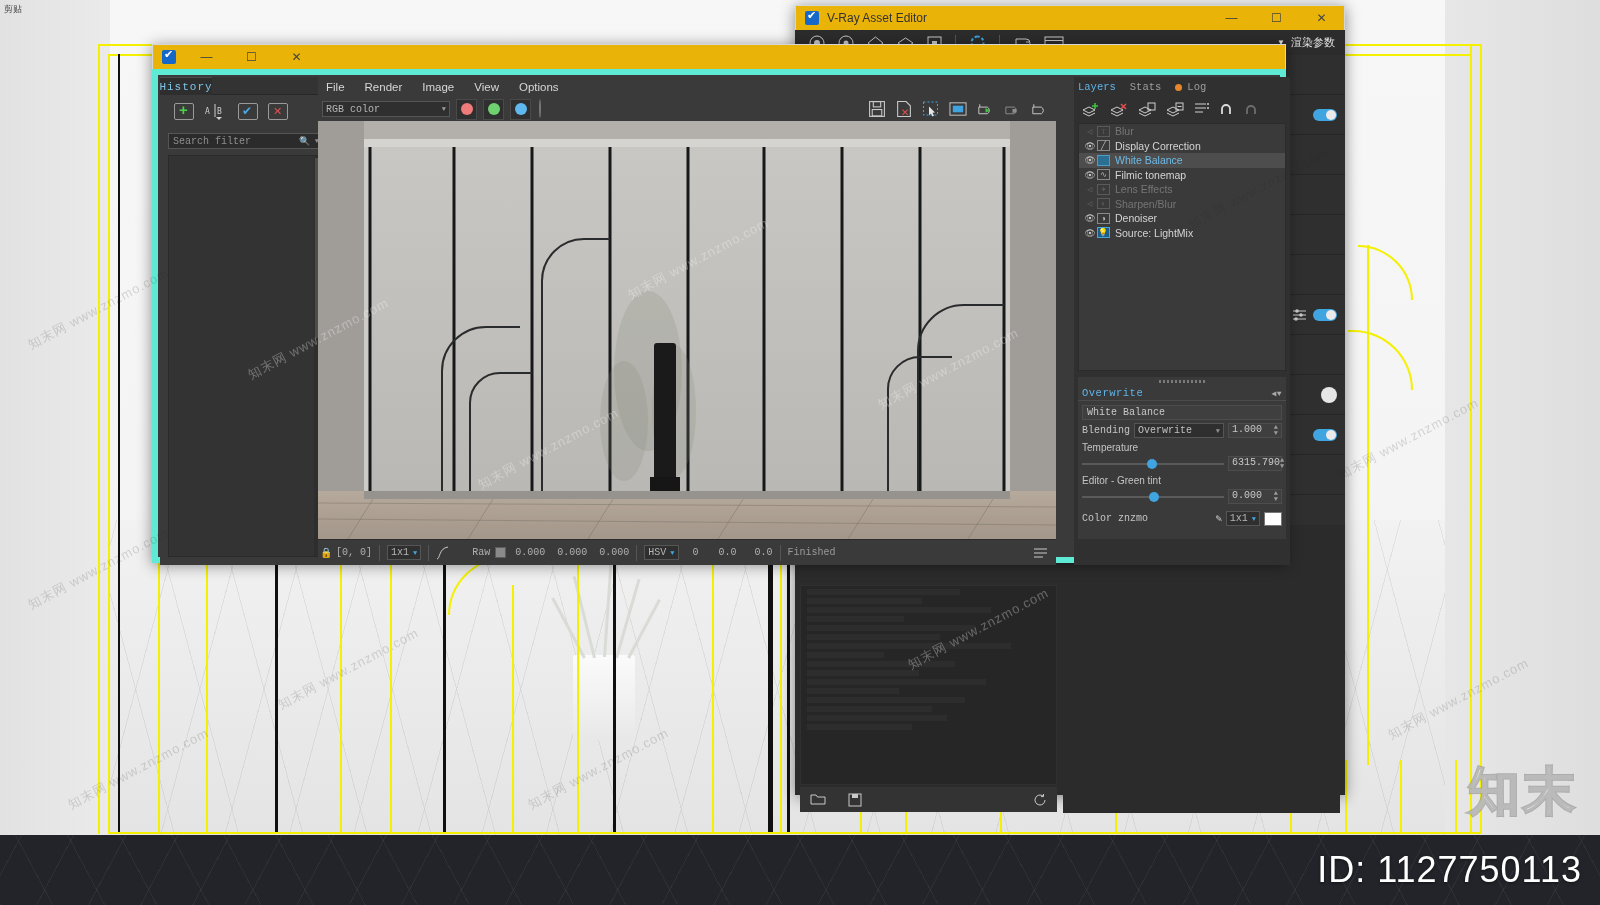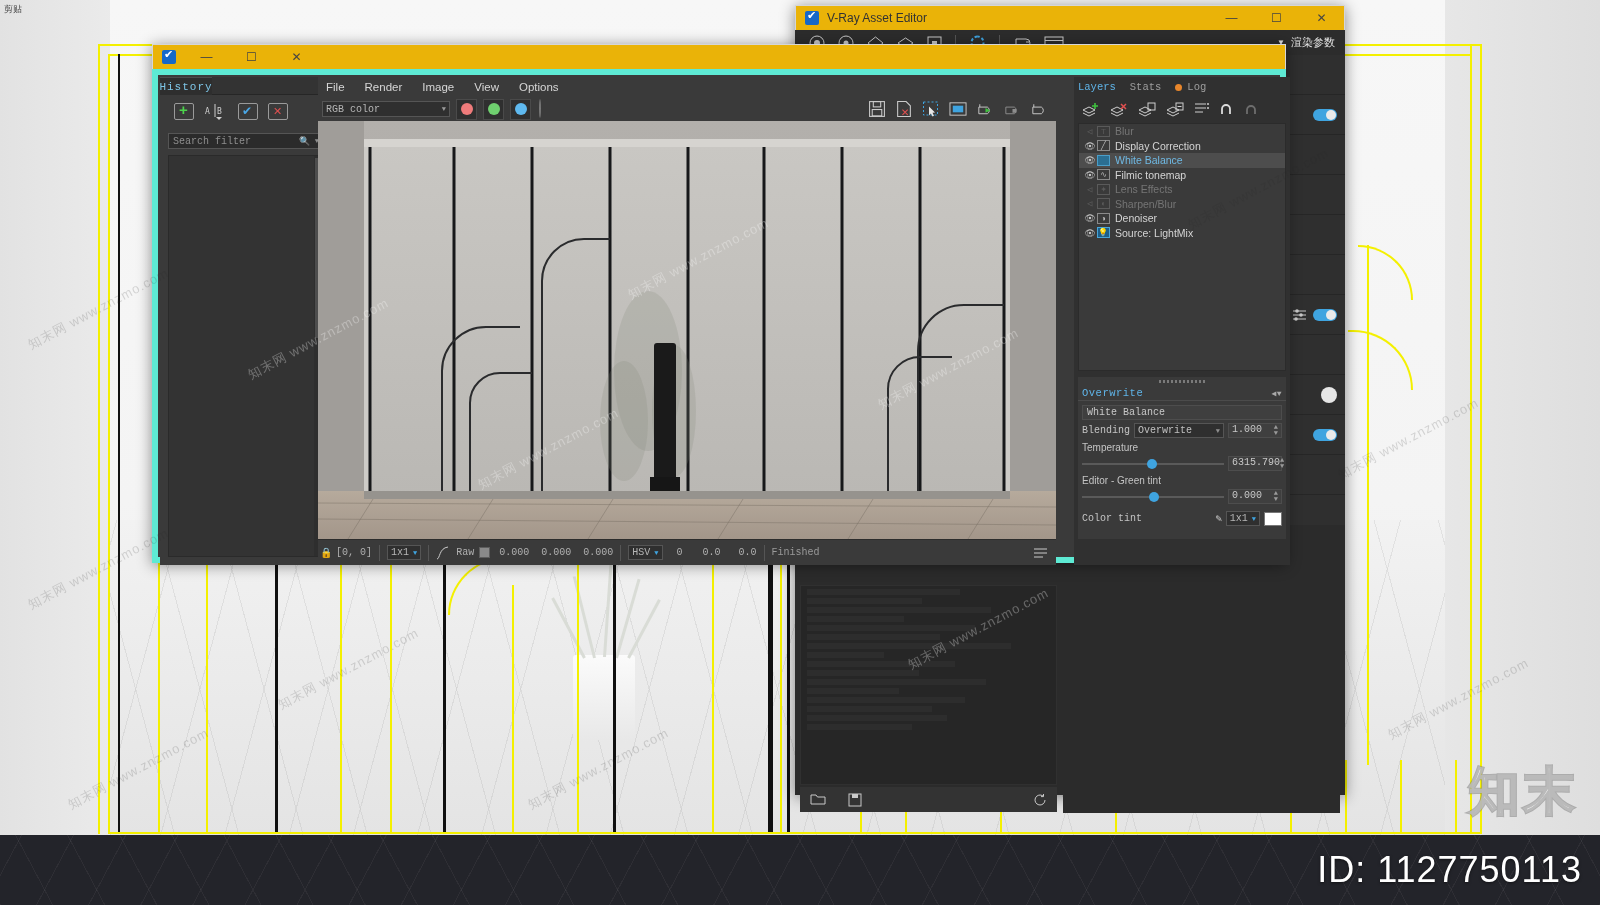--- a/index.html
+++ b/index.html
@@ -573,21 +573,21 @@
           <span>[0, 0]</span>
           <span class="sb-sep"></span>
           <span class="sb-chip">
             <span>1x1</span>
             <span style="font-size:7px;color:#3fa4e0;">▼</span>
           </span>
           <span class="sb-sep"></span>
           <svg width="14" height="14" viewBox="0 0 14 14">
               <path d="M1 13 C4 13 3 2 12 1" fill="none" stroke="#cbcbcb"></path>
             </svg>
-          <span style="margin-left:6px;">Raw</span>
+          <span style="margin-left:22px;">Raw</span>
           <span class="sb-swatch" style="margin-left:5px;"></span>
           <span style="margin-left:9px;">0.000</span>
           <span style="margin-left:12px;">0.000</span>
           <span style="margin-left:12px;">0.000</span>
           <span class="sb-sep"></span>
           <span class="sb-chip">
             <span>HSV</span>
             <span style="font-size:7px;color:#3fa4e0;">▼</span>
           </span>
           <span style="margin-left:14px;">0</span>
@@ -732,21 +732,21 @@
             <span class="slider">
               <span class="track"></span>
                 <span class="knob" style="left:47%"></span>
             </span>
             <span class="p-num">
               <span>0.000</span>
               <span class="spin">▲<br>▼</span>
             </span>
           </div>
           <div class="p-row" style="margin-top:4px;">
-            <span style="flex:1">Color tint</span>
+            <span style="flex:1">Color znzmo</span>
             <span class="eyedrop">✎</span>
             <span class="sb-chip">
               <span>1x1</span>
               <span style="font-size:7px;color:#3fa4e0;">▼</span>
             </span>
             <span class="swatch-white"></span>
           </div>
         </div>
       </div>
     </div>

